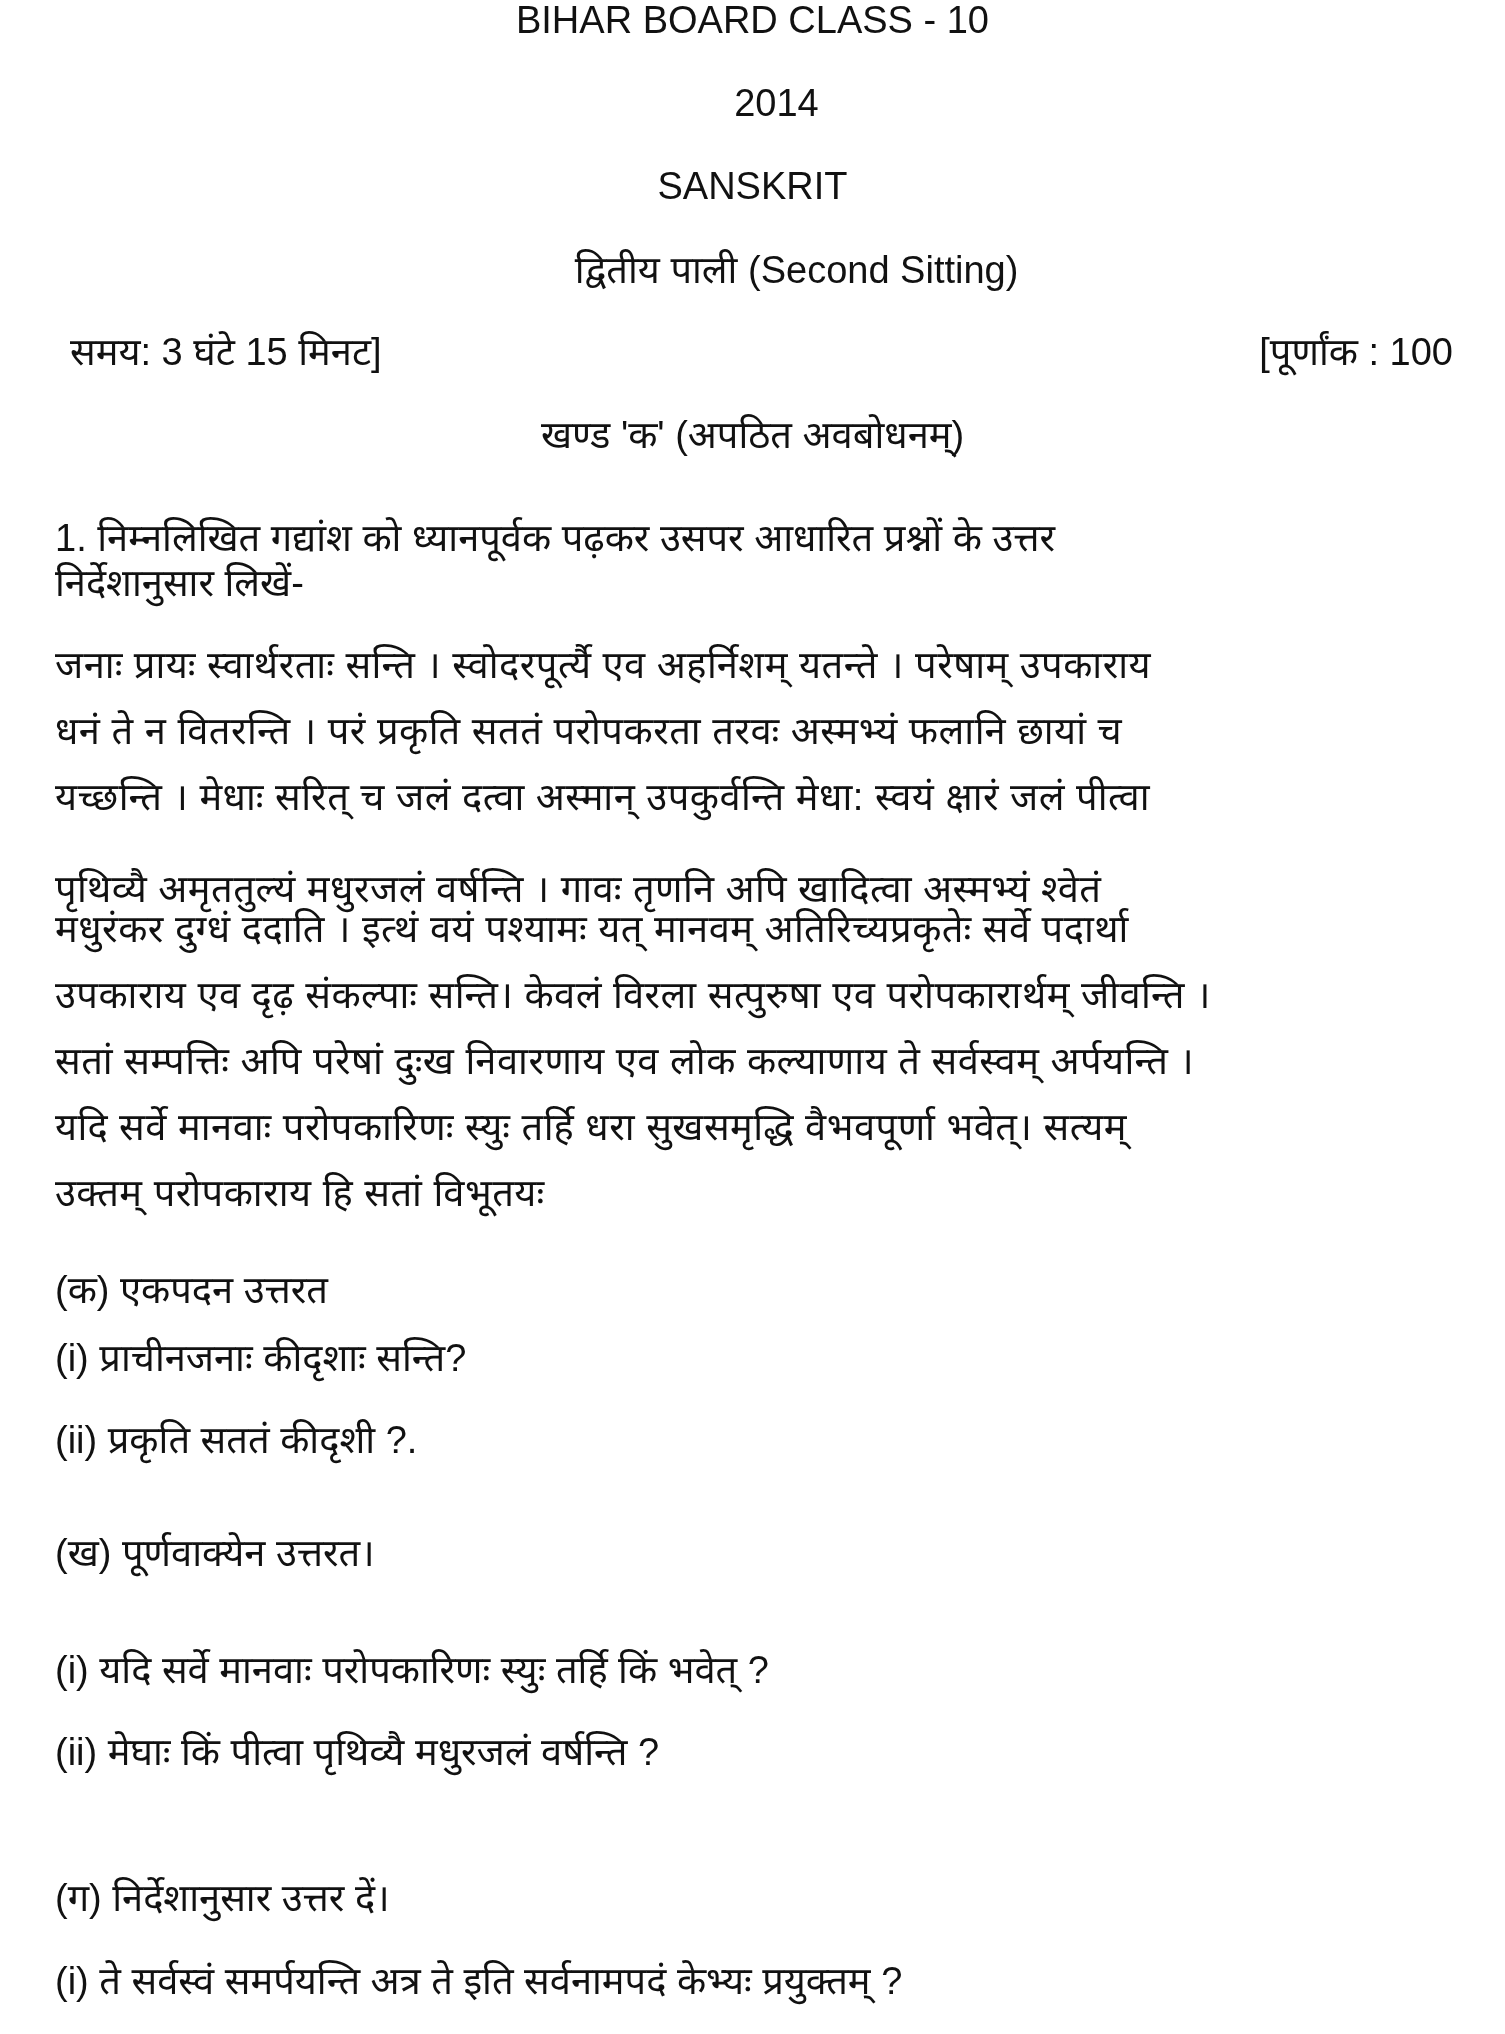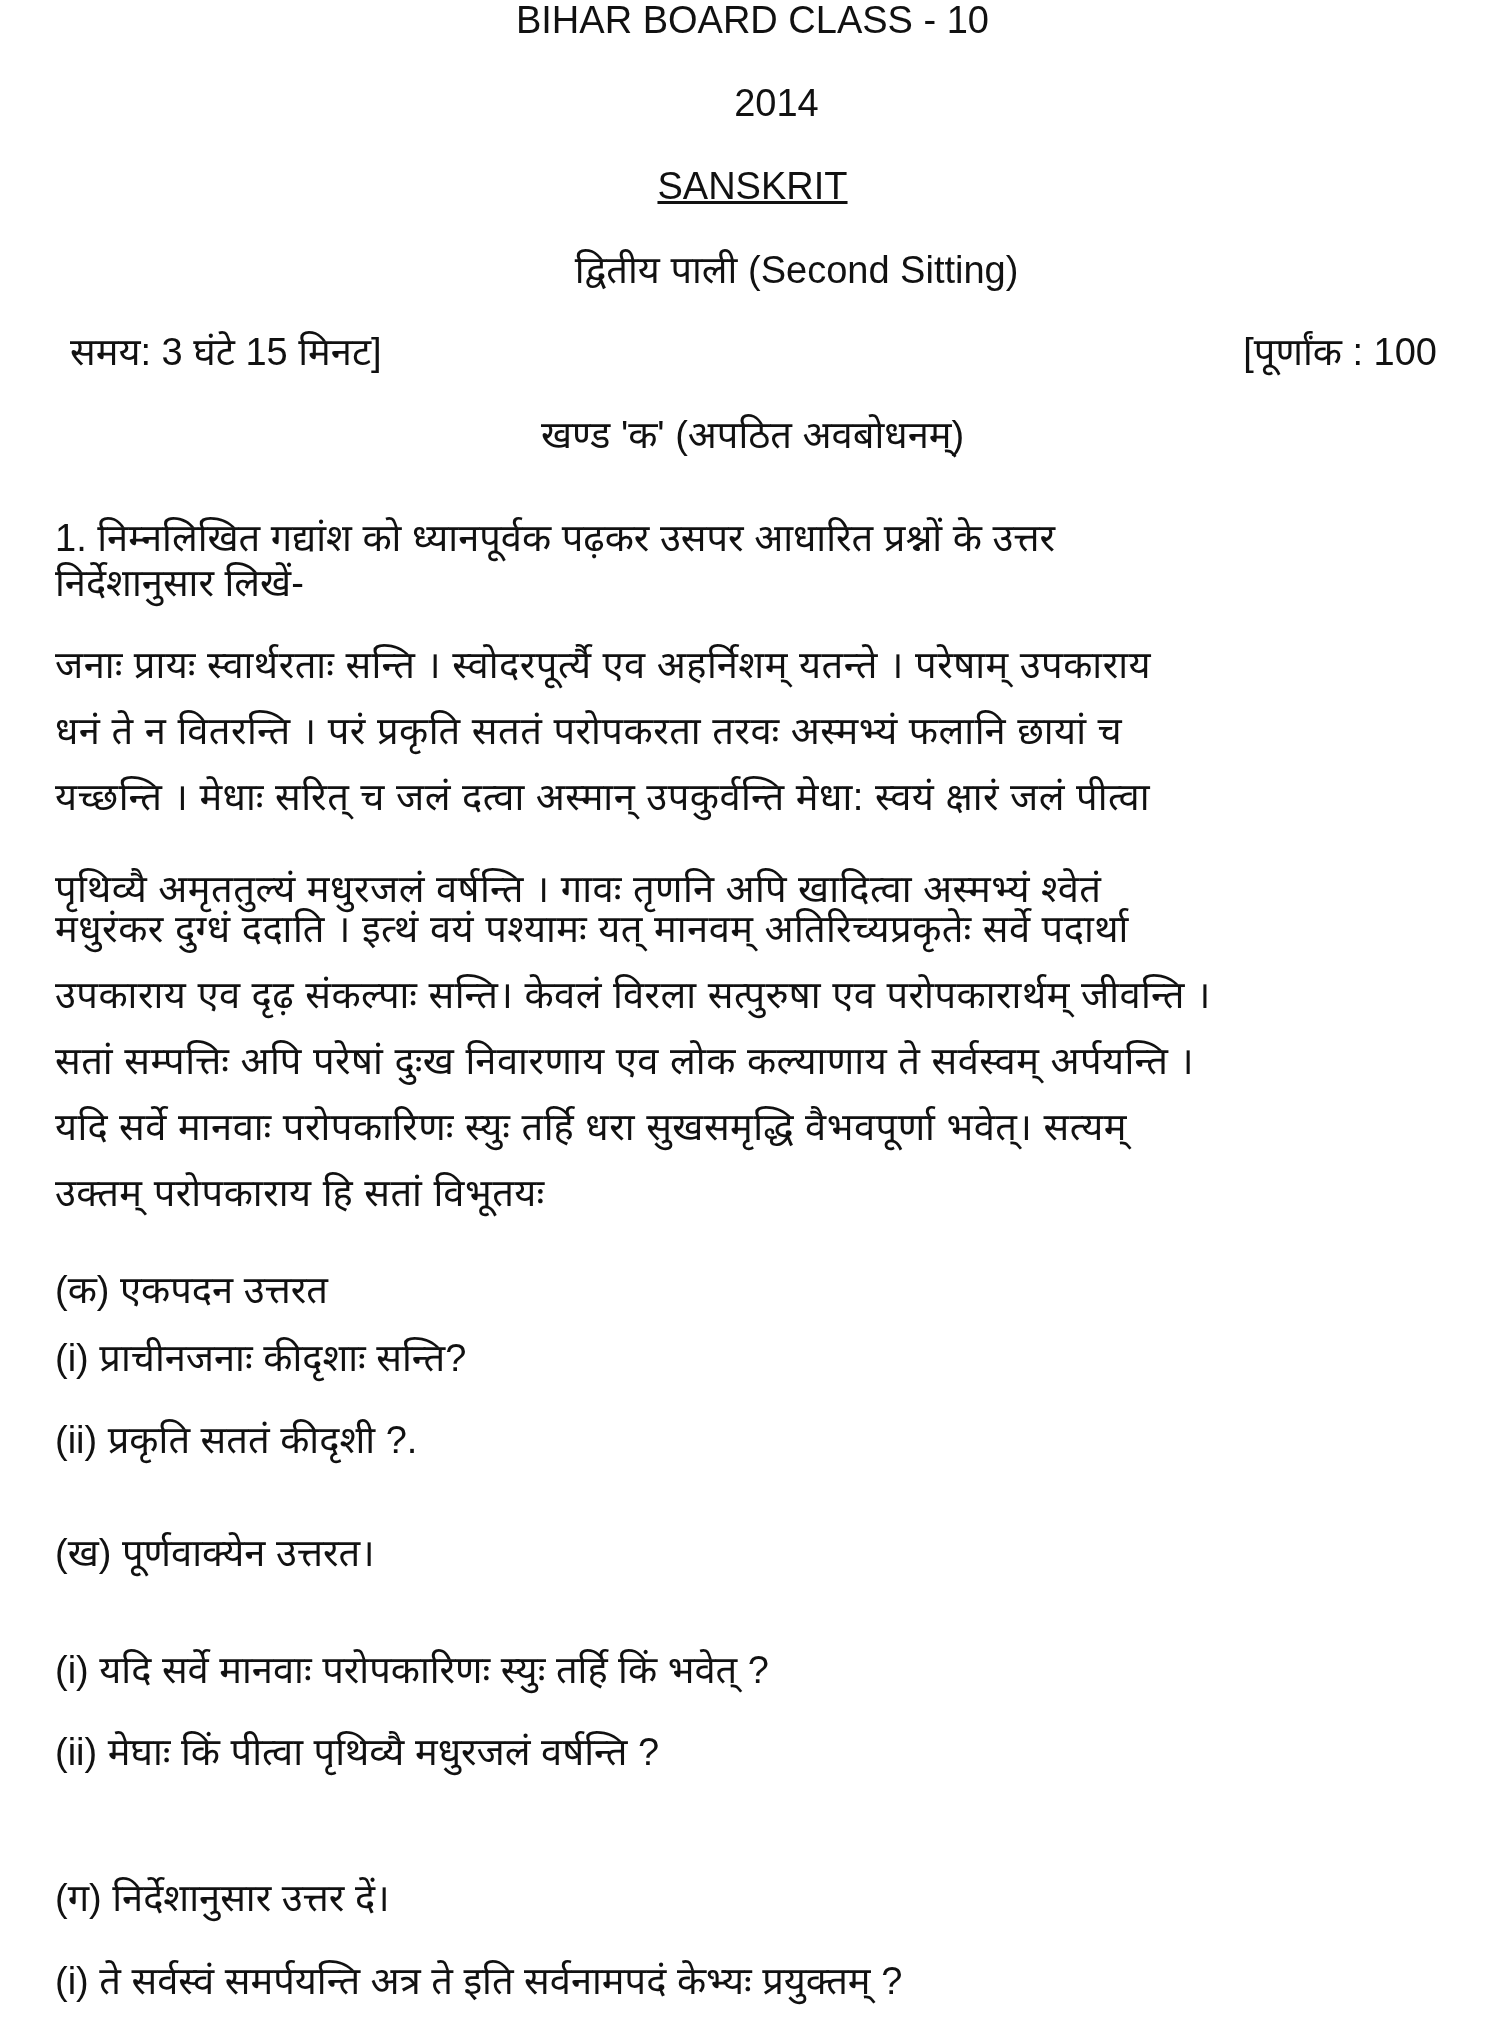--- a/index.html
+++ b/index.html
@@ -7,30 +7,30 @@
     width: 1505px; height: 2034px; position: relative; overflow: hidden;
     color: #111111;
     font-family: "Liberation Sans", "DejaVu Sans", sans-serif;
   }
   .line {
     position: absolute; white-space: nowrap;
     font-size: 38px; line-height: 48px;
   }
   .center { left: 0; width: 1505px; text-align: center; }
   .left { left: 55px; }
-  .right { right: 68px; text-align: right; }
+  .right { right: 52px; text-align: right; }
   .passage { letter-spacing: 0.5px; }
 </style>
 </head>
 <body>
 
 <div>
   <div class="line center" style="top:-4px;">BIHAR BOARD CLASS - 10</div>
   <div class="line center" style="top:79px;padding-left:24px;">2014</div>
-  <div class="line center" style="top:162px;text-decoration:underline;">SANSKRIT</div>
+  <div class="line center" style="top:162px;">SANSKRIT</div>
   <div class="line center" style="top:246px;margin-left:44px;">द्वितीय पाली (Second Sitting)</div>
   <div class="line left" style="top:328px;left:70px;">समय: 3 घंटे 15 मिनट]</div>
   <div class="line right" style="top:328px;">[पूर्णांक : 100</div>
   <div class="line center" style="top:411px;">खण्ड 'क' (अपठित अवबोधनम्)</div>
 
   <div class="line left" style="top:514px;text-align:center;">1. निम्नलिखित गद्यांश को ध्यानपूर्वक पढ़कर उसपर आधारित प्रश्नों के उत्तर</div>
   <div class="line left" style="top:559px;">निर्देशानुसार लिखें-</div>
 
   <div>
     <div class="line left passage" style="top:641px;">जनाः प्रायः स्वार्थरताः सन्ति । स्वोदरपूर्त्यै एव अहर्निशम् यतन्ते । परेषाम् उपकाराय</div>

